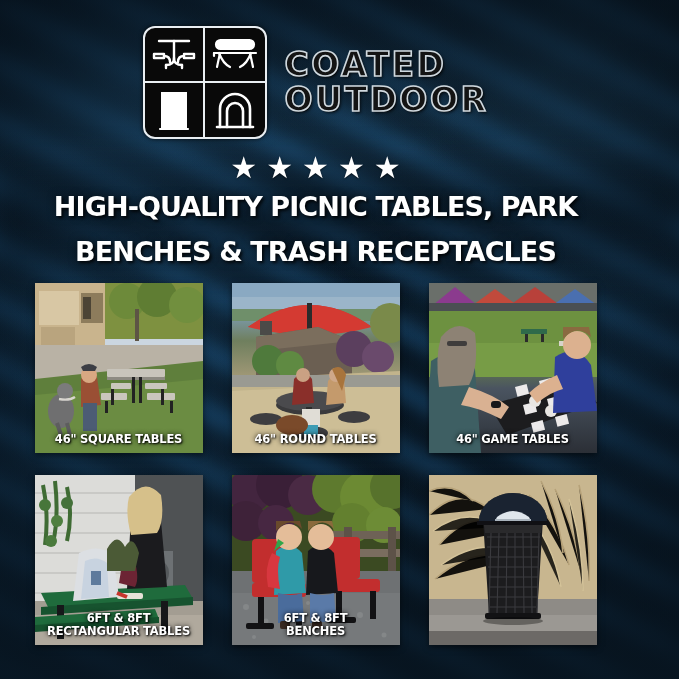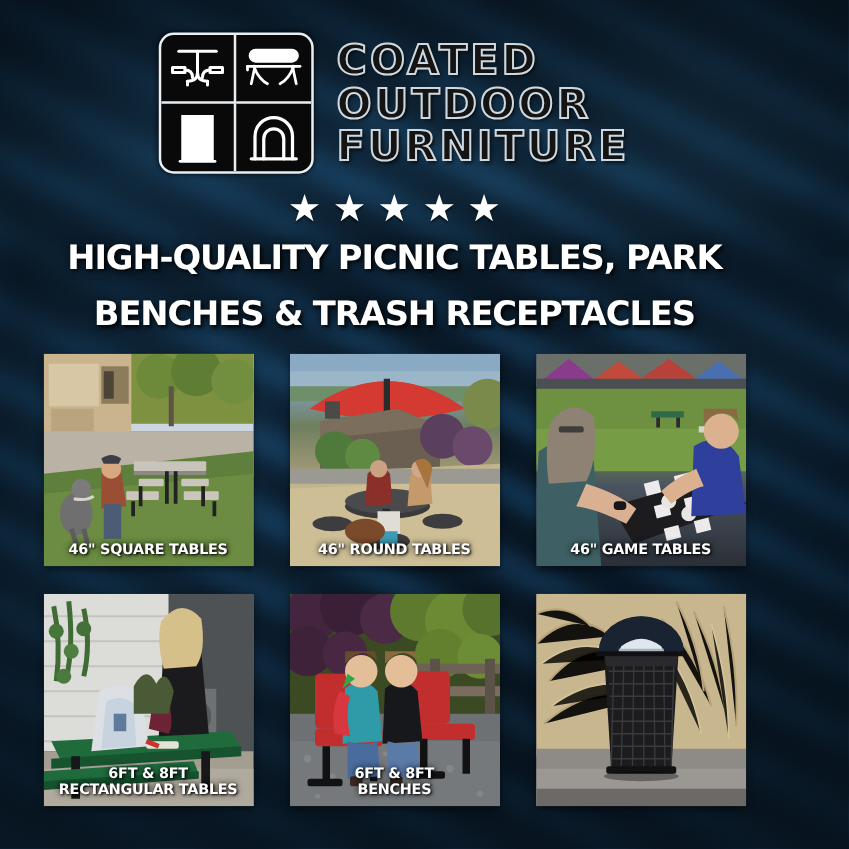--- a/index.html
+++ b/index.html
@@ -205,21 +205,20 @@
             <path d="M14 38 V22 A8 8 0 0 1 30 22 V38"></path>
             <line x1="4" y1="38" x2="40" y2="38"></line>
           </g>
         </svg>
       </div>
     </div>
 
     <div class="wordmark">
       <div class="wm-line">COATED</div>
       <div class="wm-line">OUTDOOR</div>
-      <div class="wm-line">FURNITURE</div>
     </div>
   </div>
 
   <div class="stars">
     <span class="star">★</span>
     <span class="star">★</span>
     <span class="star">★</span>
     <span class="star">★</span>
     <span class="star">★</span>
   </div>

